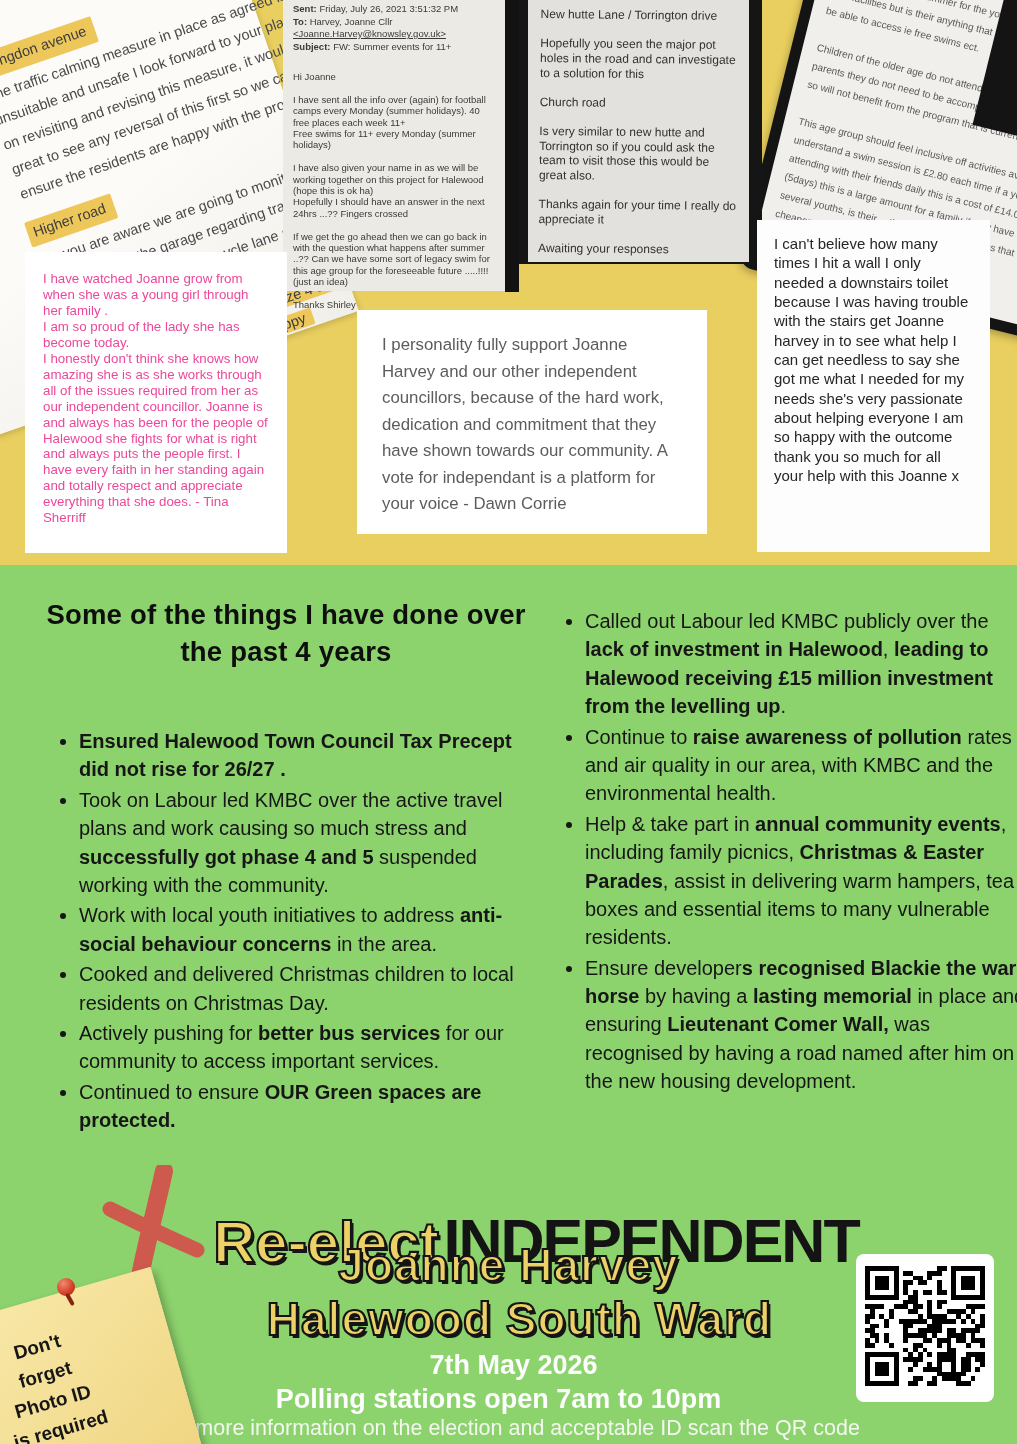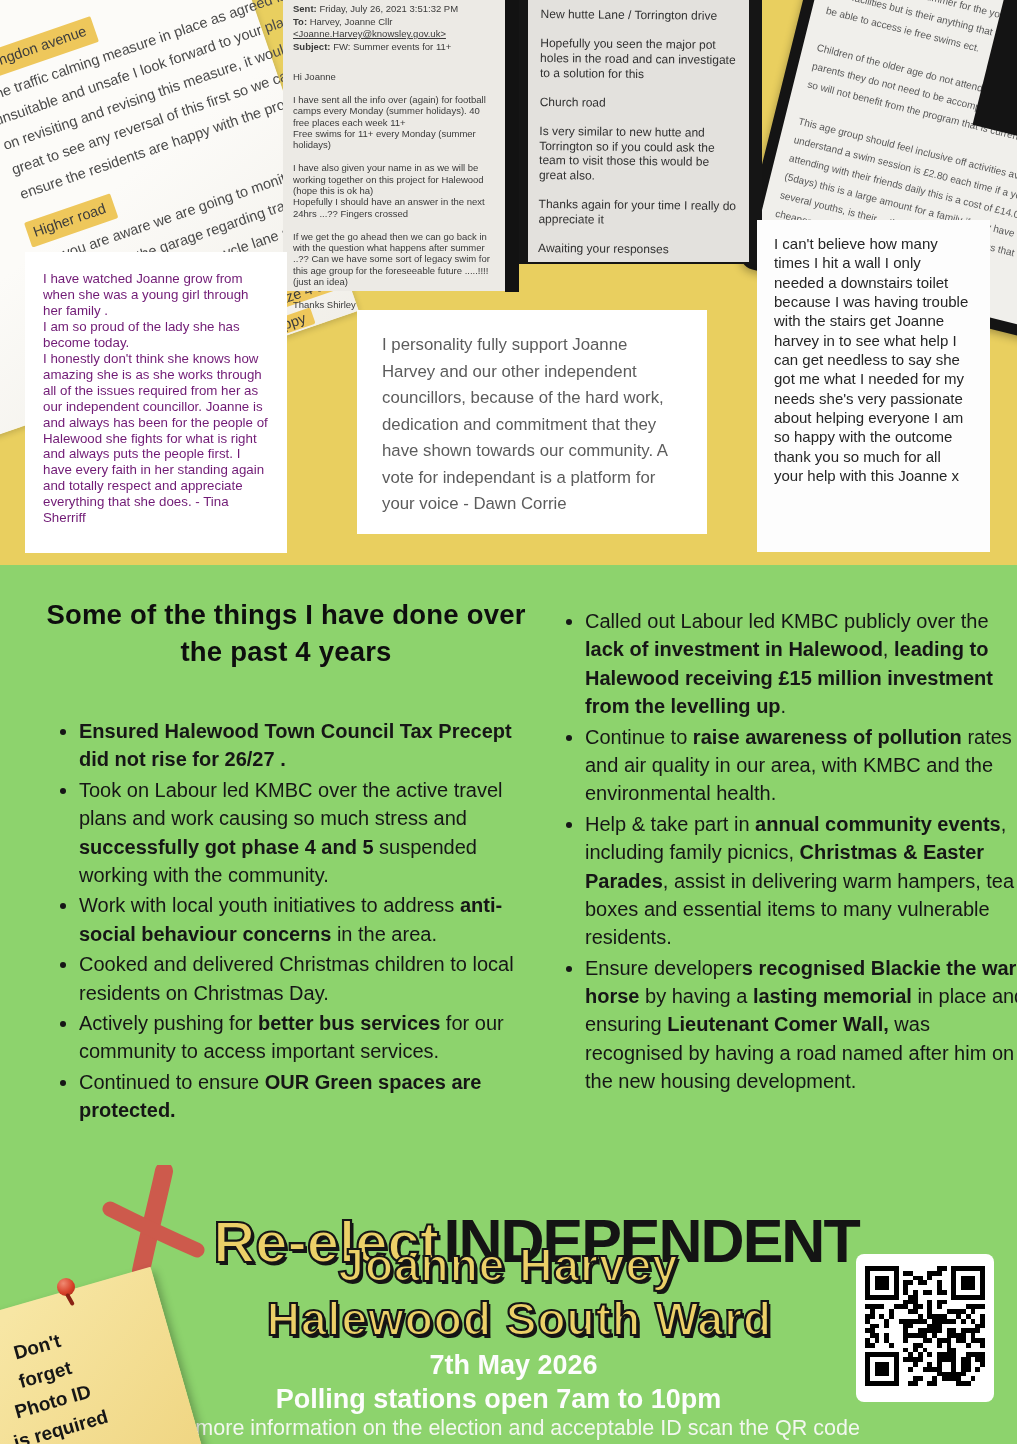--- a/index.html
+++ b/index.html
@@ -39,34 +39,34 @@
   .swim{position:absolute;left:778px;top:-70px;width:320px;height:380px;background:#141414;border-radius:16px;
     transform:rotate(14deg);z-index:1;box-shadow:0 3px 8px rgba(0,0,0,.3);}
   .swim-screen{position:absolute;left:11px;right:11px;top:11px;bottom:11px;background:#f0efeb;border-radius:5px;overflow:hidden;}
   .swim-screen div{padding:14px 14px;font-size:10px;line-height:1.9;color:#585858;white-space:pre-line;}
   .corner-bezel{position:absolute;left:992px;top:-34px;width:72px;height:170px;background:#141414;transform:rotate(14deg);z-index:1;}
 
   
   .card{position:absolute;background:#fff;z-index:3;box-sizing:border-box;}
   .card p{margin:6px;white-space:pre-line;}
   .t-tina{left:25px;top:252px;width:262px;height:301px;padding:13px 12px;}
-  .t-tina p{font-size:13.3px;line-height:1.2;color:#701a75;}
+  .t-tina p{font-size:13.3px;line-height:1.2;color:#ec4899;}
   .t-dawn{left:357px;top:310px;width:350px;height:224px;padding:16px 19px;}
   .t-dawn p{font-size:16.8px;line-height:1.58;color:#5c5c5c;}
   .t-resident{left:757px;top:220px;width:233px;height:332px;padding:8px 11px;background:#fdfdfd;}
   .t-resident p{font-size:15px;line-height:1.29;color:#262626;}
 
   
   .green{position:absolute;left:0;top:565px;width:1017px;height:879px;background:#8dd36d;}
   .green h1{position:absolute;left:28px;top:20px;width:492px;margin:12px;text-align:center;
     font-size:27.5px;line-height:1.33;color:#0e0e0e;letter-spacing:.2px;}
   ul.col{position:absolute;margin:16px;padding-left:27px;font-size:20px;line-height:1.42;color:#161616;list-style:disc;}
   ul.col li{margin:0 0 2px 0;}
   ul.col b{font-weight:700;}
-  .col.left{left:36px;top:136px;width:458px;}
+  .col.left{left:36px;top:146px;width:458px;}
   .col.right{left:542px;top:26px;width:442px;}
 
   
   .vote-x{position:absolute;left:100px;top:600px;width:108px;height:115px;z-index:4;}
   .yellow-o{color:#ecd068;-webkit-text-stroke:2.2px #151515;text-shadow:2.5px 3px 0 #151515;font-weight:700;}
   .line1{position:absolute;left:0;top:595px;width:100%;text-align:center;padding-left:55px;box-sizing:border-box;white-space:nowrap;margin-top:46px;}
   .line1 .yellow-o{font-size:58px;letter-spacing:0;}
   .black-h{color:#141414;font-weight:700;font-size:61px;letter-spacing:-2px;}
   .name{position:absolute;left:0;top:673px;width:100%;text-align:center;font-size:46px;letter-spacing:1px;box-sizing:border-box;}
   .ward{position:absolute;left:16px;top:727px;width:100%;text-align:center;font-size:46px;letter-spacing:1px;padding-right:10px;box-sizing:border-box;}

